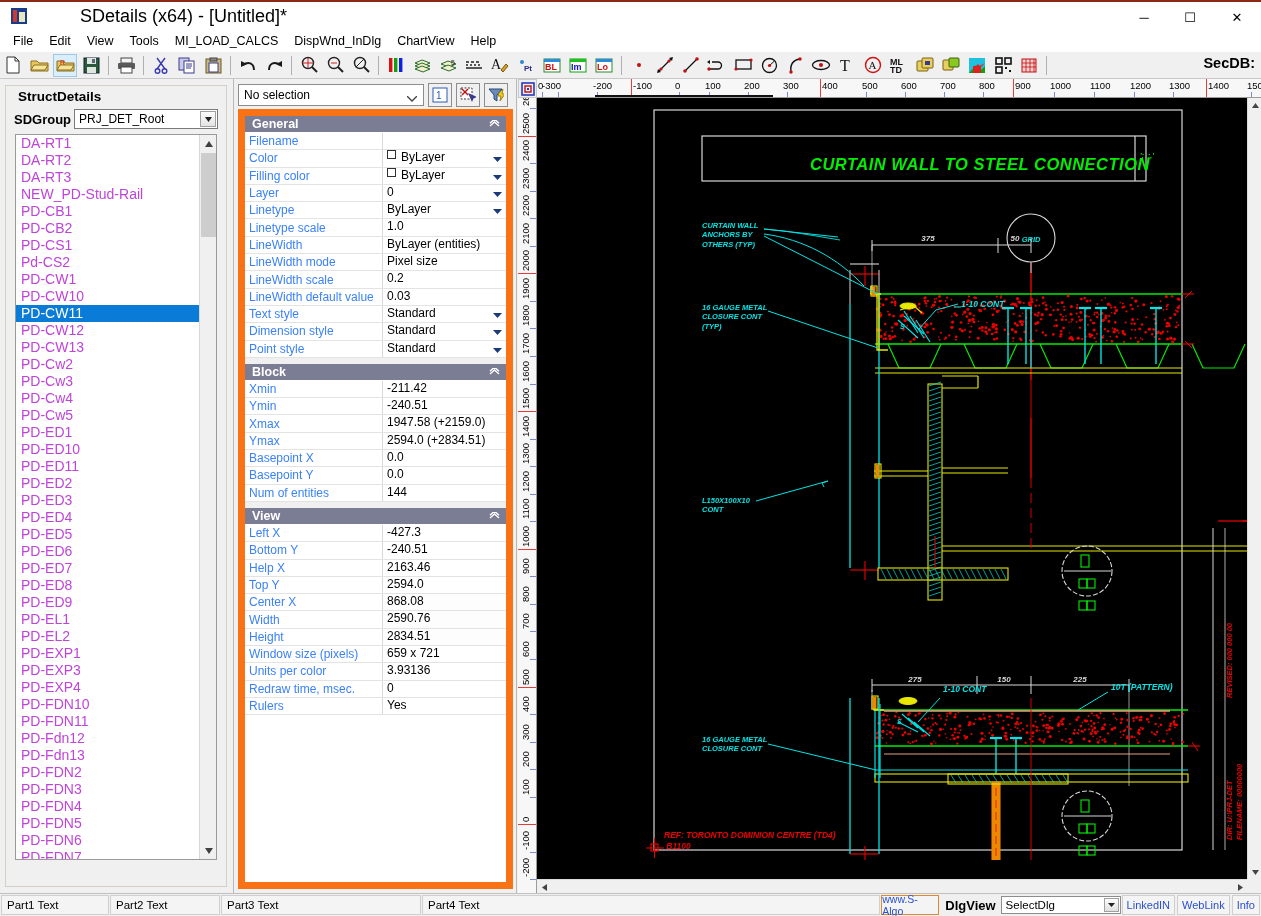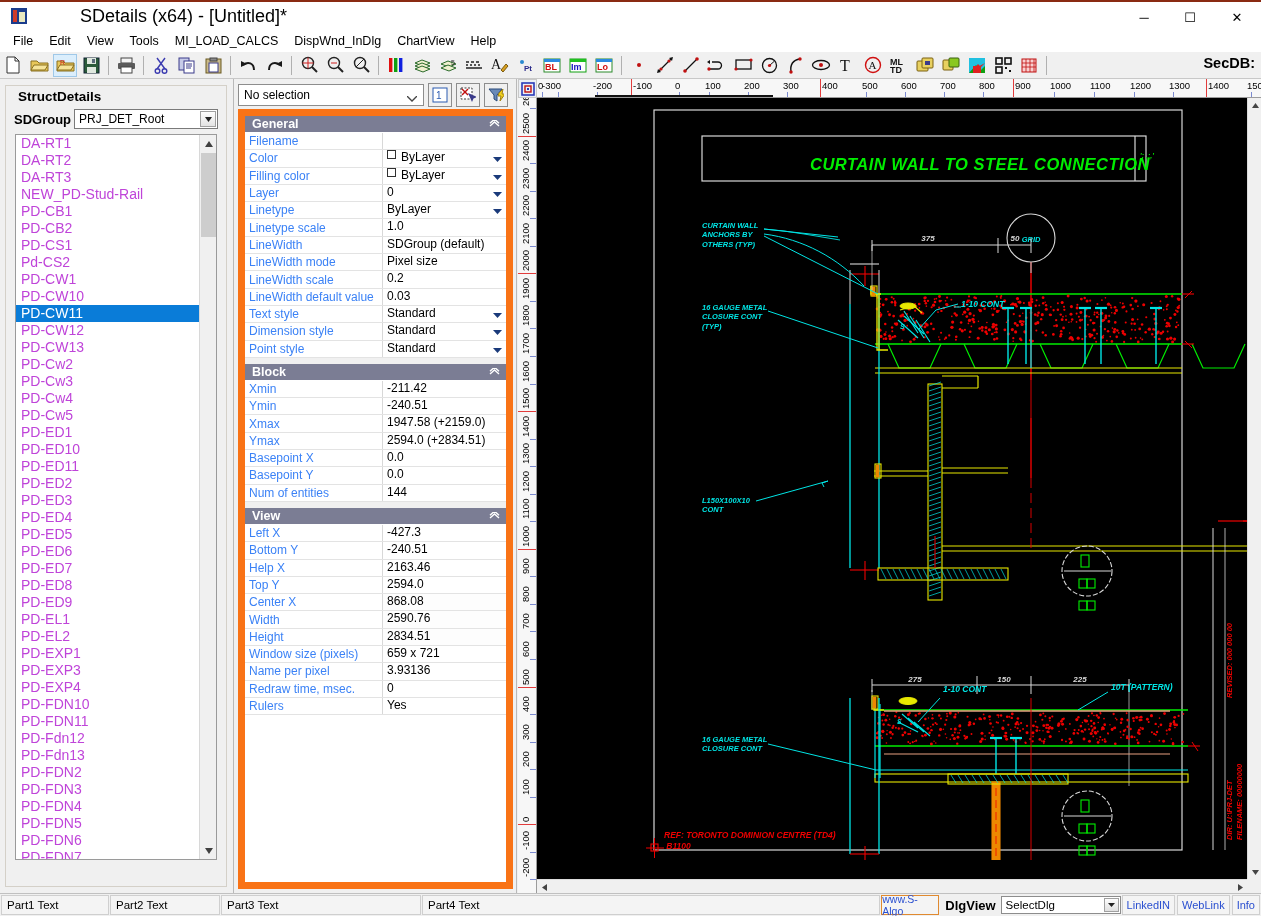--- a/index.html
+++ b/index.html
@@ -732,21 +732,21 @@
         </div>
         <div class="prow">
           <div class="pkey">Linetype scale</div>
           <div class="pval">
             <span>1.0</span>
           </div>
         </div>
         <div class="prow">
           <div class="pkey">LineWidth</div>
           <div class="pval">
-            <span>SDGroup (default)</span>
+            <span>ByLayer (entities)</span>
           </div>
         </div>
         <div class="prow">
           <div class="pkey">LineWidth mode</div>
           <div class="pval">
             <span>Pixel size</span>
           </div>
         </div>
         <div class="prow">
           <div class="pkey">LineWidth scale</div>
@@ -887,21 +887,21 @@
             <span>2834.51</span>
           </div>
         </div>
         <div class="prow">
           <div class="pkey">Window size (pixels)</div>
           <div class="pval">
             <span>659 x 721</span>
           </div>
         </div>
         <div class="prow">
-          <div class="pkey">Name per pixel</div>
+          <div class="pkey">Units per color</div>
           <div class="pval">
             <span>3.93136</span>
           </div>
         </div>
         <div class="prow">
           <div class="pkey">Redraw time, msec.</div>
           <div class="pval">
             <span>0</span>
           </div>
         </div>

